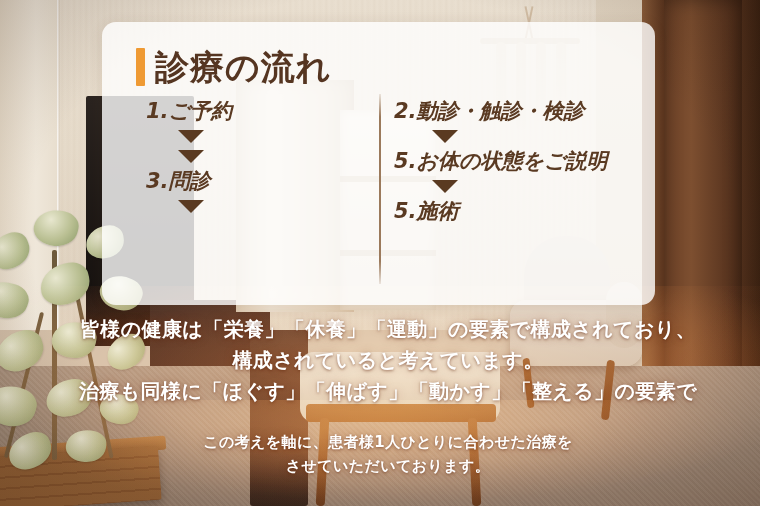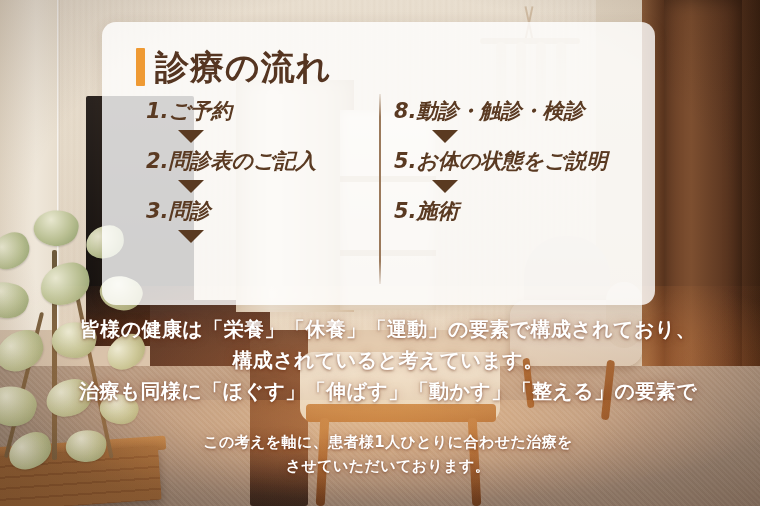--- a/index.html
+++ b/index.html
@@ -302,28 +302,27 @@
         <div class="title-bar"></div>
         <div class="title-text">診療の流れ</div>
       </div>
 
       <div class="columns">
         <div class="divider"></div>
 
         <div class="col col-left">
           <div class="step">1.ご予約</div>
           <div class="arrow"></div>
-          <div class="step">2.問診表のご記入</div>
           <div class="arrow"></div>
           <div class="step">3.問診</div>
           <div class="arrow"></div>
         </div>
 
         <div class="col col-right">
-          <div class="step">8.動診・触診・検診</div>
+          <div class="step">2.動診・触診・検診</div>
           <div class="arrow"></div>
           <div class="step">5.お体の状態をご説明</div>
           <div class="arrow"></div>
           <div class="step">5.施術</div>
         </div>
       </div>
 
     </div>
   </div>
 

